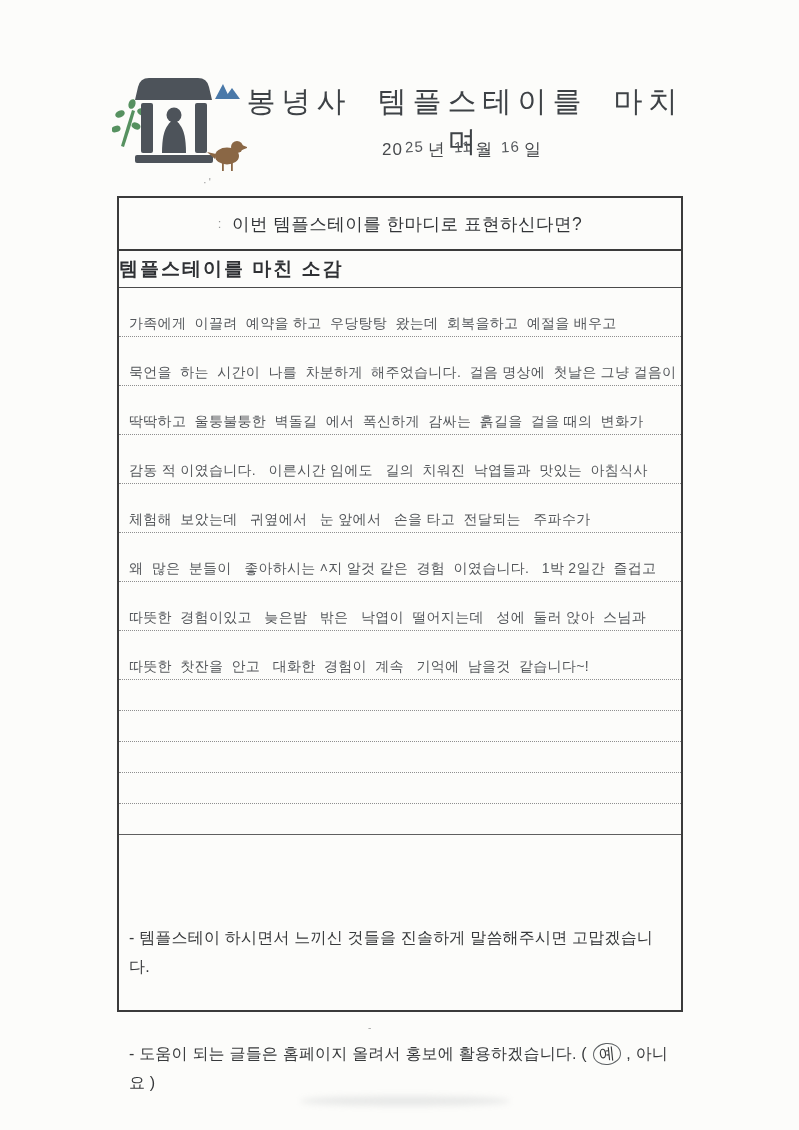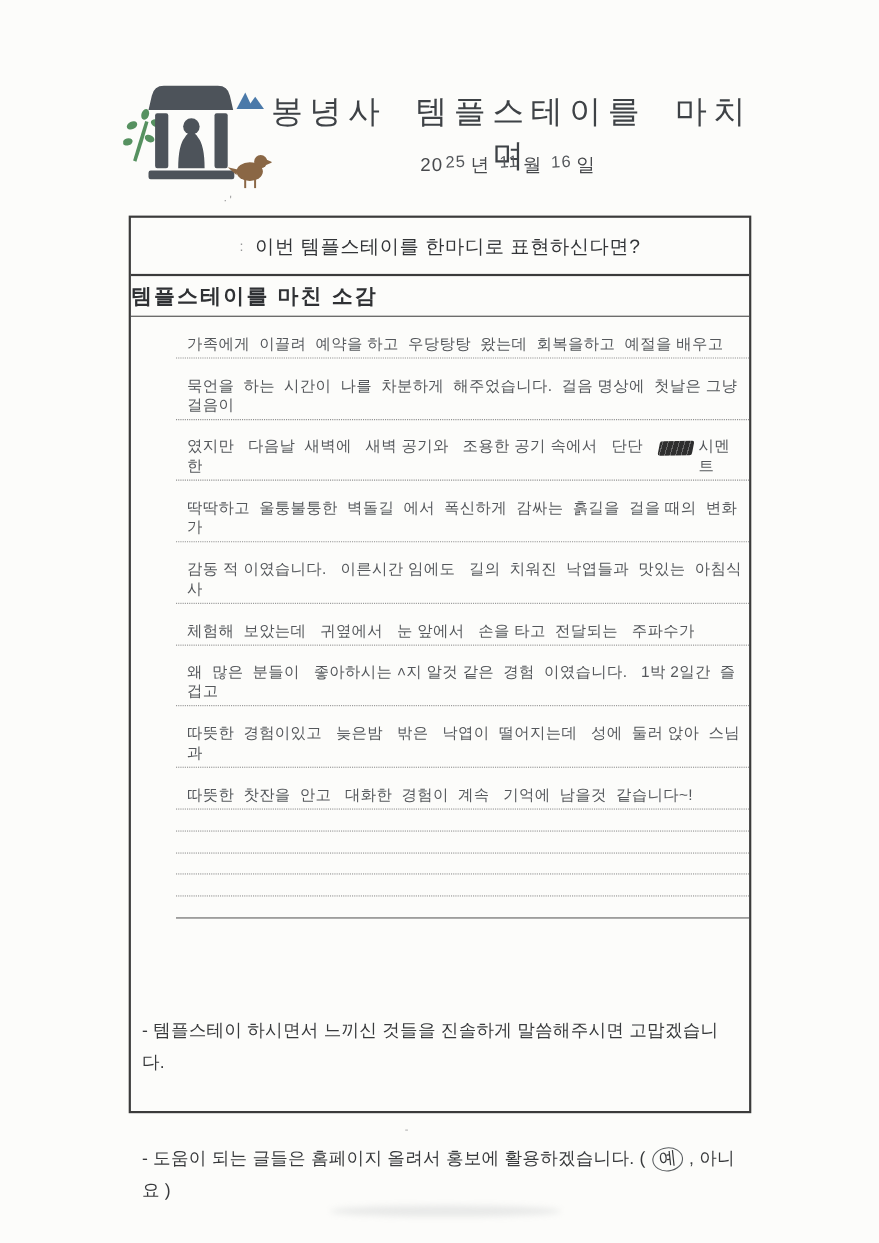--- a/index.html
+++ b/index.html
@@ -54,21 +54,20 @@
   .hand {
     font-size:14px; color:#54575b; letter-spacing:0.3px; white-space:pre-wrap;
   }
   .row-answer .hand { font-size:15.5px; transform:rotate(-0.5deg); }
 
   .memo-rows { height:547px; display:flex; flex-direction:column; }
   .memo-row {
     flex:1 1 auto; border-bottom:1px dotted #8f8f8f; box-sizing:border-box;
     display:flex; align-items:flex-end; padding:0 4px 3px 10px;
     overflow:hidden;
-    margin-left:41px;
   }
   .memo-row:last-child { border-bottom:1.5px solid #5f5f5f; }
   .scribble {
     display:inline-block; width:32px; height:13px; margin:0 5px -1px 10px;
     background:repeating-linear-gradient(95deg,#2e2e2e 0 2px,#6a6a6a 2px 3px,#2e2e2e 3px 5px);
     border-radius:2px; transform:skewX(-12deg) rotate(-1deg); align-self:center;
   }
 
   
   .footer-notes {
@@ -143,21 +142,20 @@
     <div class="row-question"><span class="q-mark">:</span><span>이번 템플스테이를 한마디로 표현하신다면?</span></div>
 
 
     <div class="row-section">
         <span>템플스테이를 마친 소감</span>
       </div>
 
     <div class="memo-rows">
       <div class="memo-row hand"><span>가족에게  이끌려  예약을 하고  우당탕탕  왔는데  회복을하고  예절을 배우고</span></div>
       <div class="memo-row hand"><span>묵언을  하는  시간이  나를  차분하게  해주었습니다.  걸음 명상에  첫날은 그냥 걸음이</span></div>
-      <div class="memo-row hand"><span>였지만   다음날  새벽에   새벽 공기와   조용한 공기 속에서   단단한</span><span class="scribble"></span><span>시멘트</span></div>
       <div class="memo-row hand"><span>딱딱하고  울퉁불퉁한  벽돌길  에서  폭신하게  감싸는  흙길을  걸을 때의  변화가</span></div>
       <div class="memo-row hand"><span>감동 적 이였습니다.   이른시간 임에도   길의  치워진  낙엽들과  맛있는  아침식사</span></div>
       <div class="memo-row hand"><span>체험해  보았는데   귀옆에서   눈 앞에서   손을 타고  전달되는   주파수가</span></div>
       <div class="memo-row hand"><span>왜  많은  분들이   좋아하시는 ˄지 알것 같은  경험  이였습니다.   1박 2일간  즐겁고</span></div>
       <div class="memo-row hand"><span>따뜻한  경험이있고   늦은밤   밖은   낙엽이  떨어지는데   성에  둘러 앉아  스님과</span></div>
       <div class="memo-row hand"><span>따뜻한  찻잔을  안고   대화한  경험이  계속   기억에  남을것  같습니다~!</span></div>
       <div class="memo-row hand"></div>
       <div class="memo-row hand"></div>
       <div class="memo-row hand"></div>
       <div class="memo-row hand"></div>

